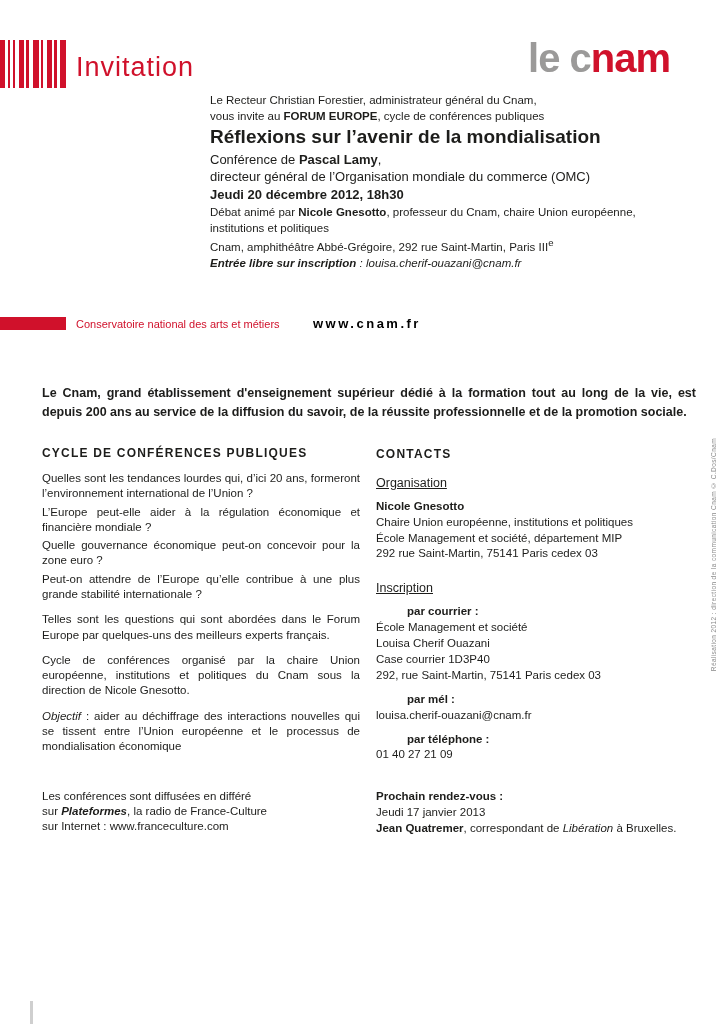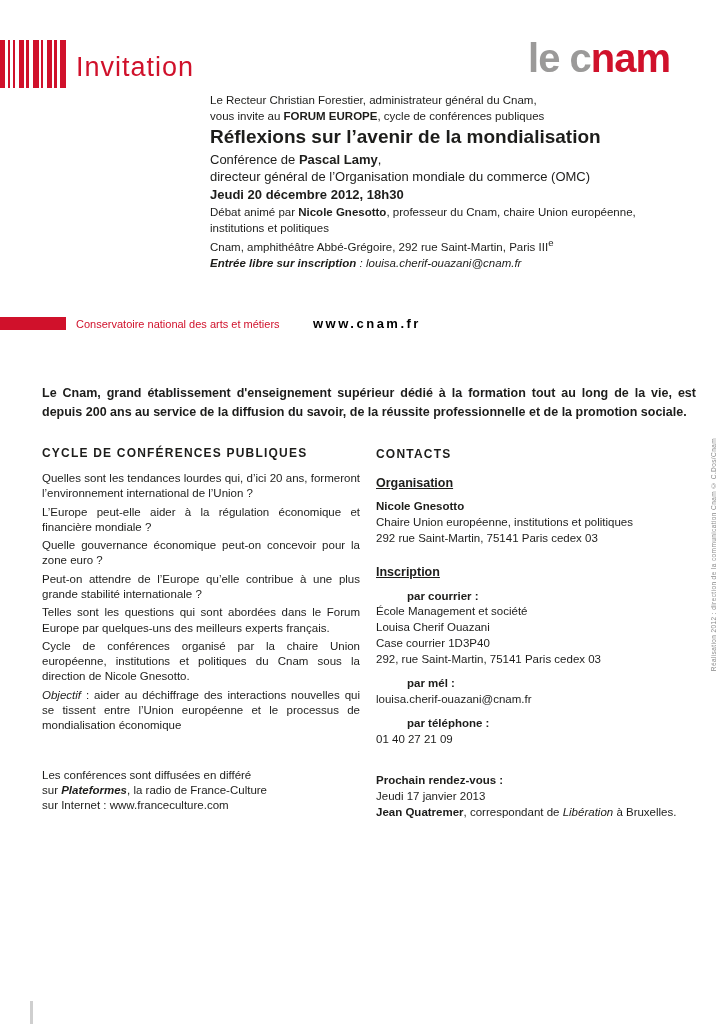--- a/index.html
+++ b/index.html
@@ -75,26 +75,26 @@
 
   
   .columns { position: absolute; left: 42px; top: 446px; width: 654px; display: flex; }
   .col-left { width: 318px; margin-right: 16px; }
   .col-right { width: 320px; }
   .col-heading {
     font-size: 12px; font-weight: bold; letter-spacing: 1.2px; margin-bottom: 11px;
   }
   .col-left p { font-size: 11.5px; line-height: 1.33; text-align: justify; }
   .question { margin-bottom: 3px; }
-  .para { margin-top: 3px; }
+  .para { margin-top: 10px; }
   .broadcast { margin-top: 34px; text-align: left; width: 262px; }
 
   .col-right { font-size: 11.5px; line-height: 1.38; }
   .subhead {
-    font-size: 12.5px; font-weight: bold; text-decoration: underline;
+    font-size: 12.5px; font-weight: normal; text-decoration: underline;
     margin-top: 12px; margin-bottom: 7px;
   }
   .subhead.second { margin-top: 18px; }
   .group { margin-bottom: 8px; }
   .group-label { font-weight: bold; padding-left: 31px; }
   .next-block { margin-top: 26px; }
 
   
   .credit {
     position: absolute; right: 7px; top: 438px;
@@ -154,20 +154,21 @@
       <p class="para"><span class="italic">Objectif</span><span> : aider au déchiffrage des interactions nouvelles qui se tissent entre l’Union européenne et le processus de mondialisation économique</span></p>
       <p class="broadcast"><span>Les conférences sont diffusées en différé</span><br><span>sur </span><span class="italic bold">Plateformes</span><span>, la radio de France-Culture</span><br><span>sur Internet : www.franceculture.com</span></p>
     </div>
 
     <div class="col-right">
       <div class="col-heading">CONTACTS</div>
 
       <div class="subhead">Organisation</div>
       <div class="bold">Nicole Gnesotto</div>
       <div>Chaire Union européenne, institutions et politiques</div>
+      <div>École Management et société, département MIP</div>
       <div>292 rue Saint-Martin, 75141 Paris cedex 03</div>
 
       <div class="subhead second">Inscription</div>
       <div class="group">
         <div class="group-label">par courrier :</div>
         <div>École Management et société</div>
         <div>Louisa Cherif Ouazani</div>
         <div>Case courrier 1D3P40</div>
         <div>292, rue Saint-Martin, 75141 Paris cedex 03</div>
       </div>

